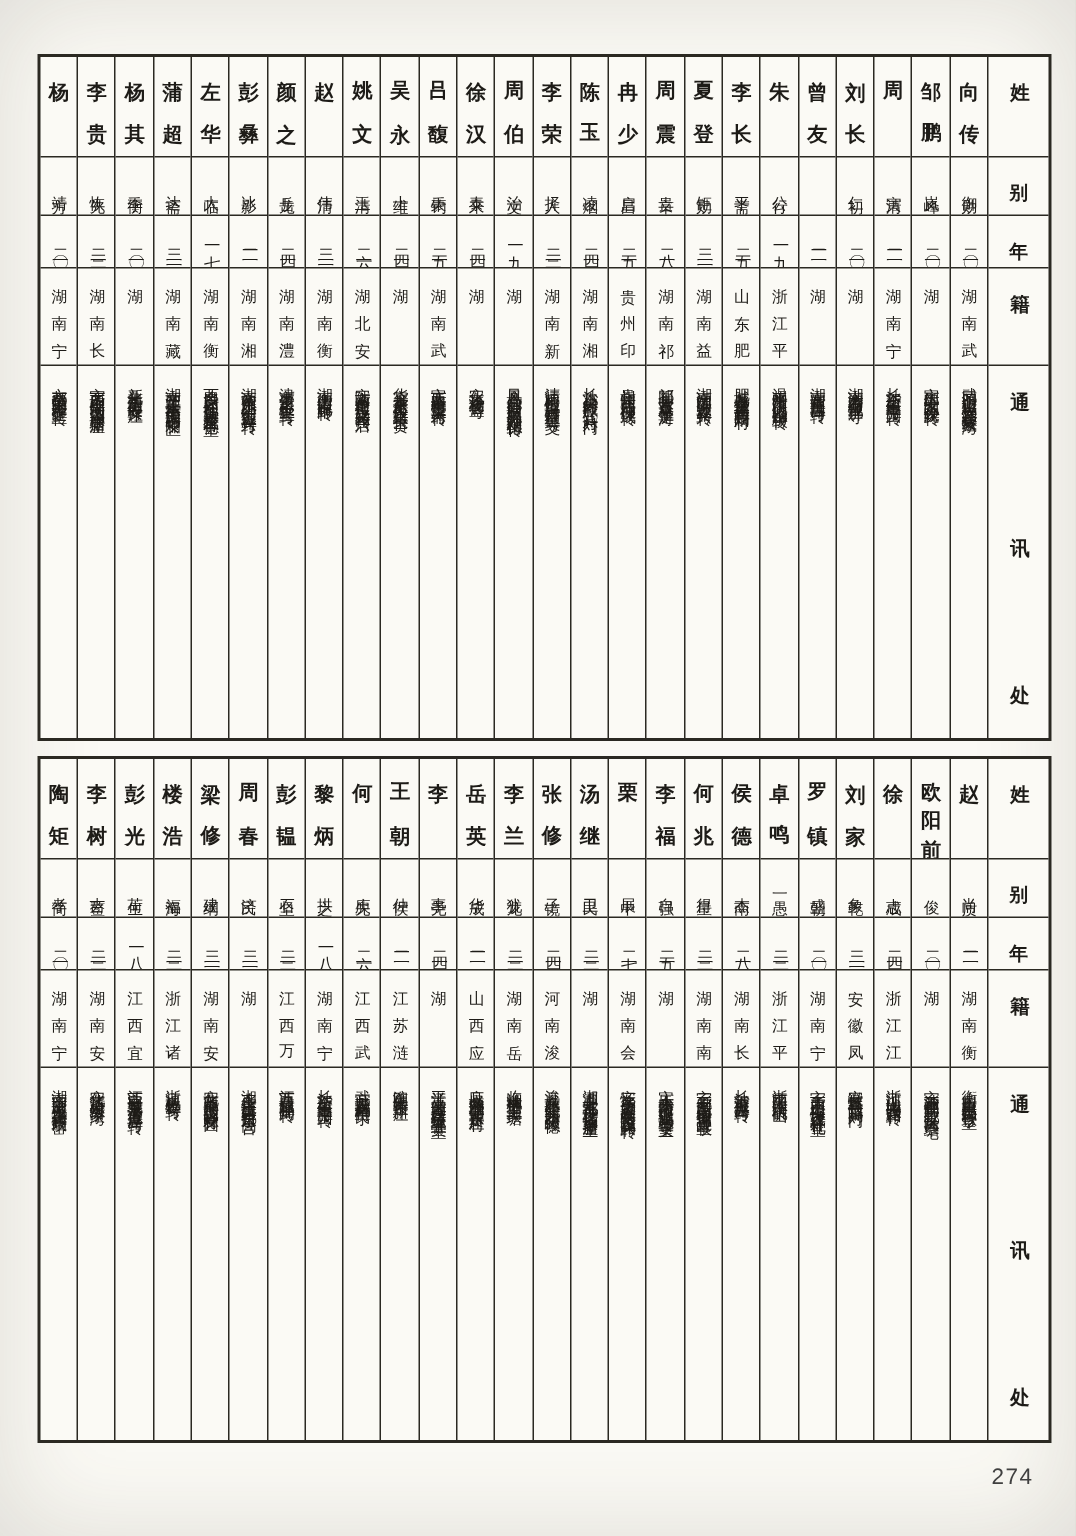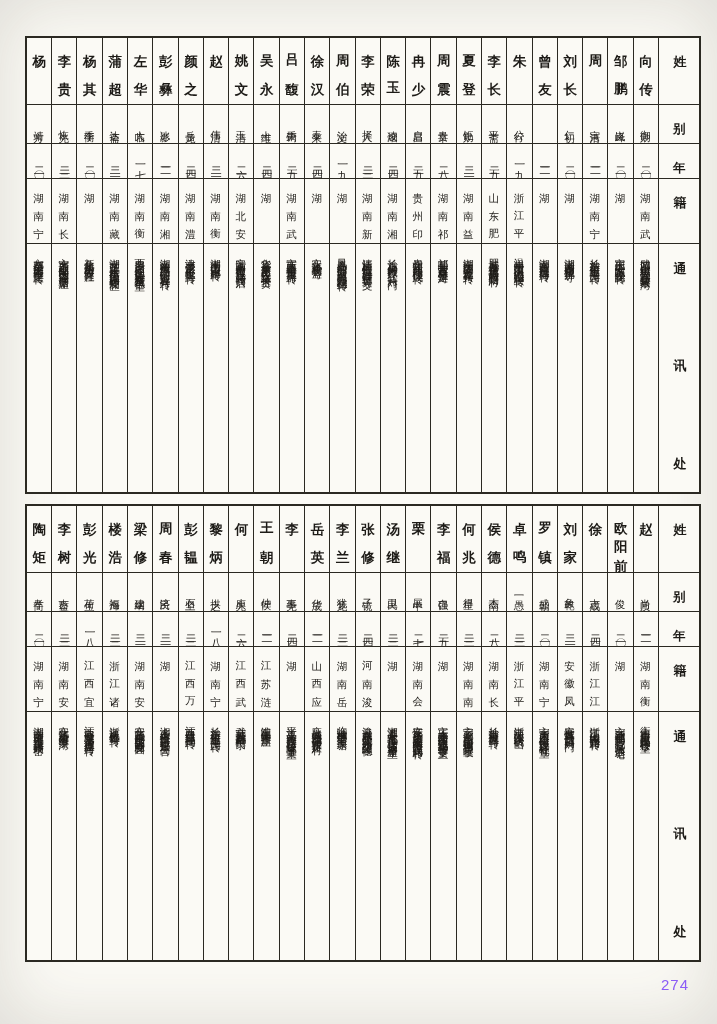--- a/index.html
+++ b/index.html
@@ -54,21 +54,21 @@
   .cell-name.hdr, .cell-native.hdr { font-size:13px; }
   .hdr .just { padding:7px 0; }
   .hdr-addr {
     align-self:stretch; height:auto; display:block;
     box-sizing:border-box; padding:48px 0 44px 0;
     text-align:justify; text-align-last:justify;
     font-size:13px; letter-spacing:0;
   }
   .page-number {
     position:absolute; top:976px; right:28px;
-    font-size:15px; color:#8b5cf6; letter-spacing:1px;
+    font-size:15px; color:#404040; letter-spacing:1px;
   }
 </style>
 </head>
 <body>
 
 <div class="page">
   <div class="dir-table top" id="table-0">
       <div class="col header-col">
         <div class="cell cell-name hdr">
           <span class="vt just">姓名</span>

